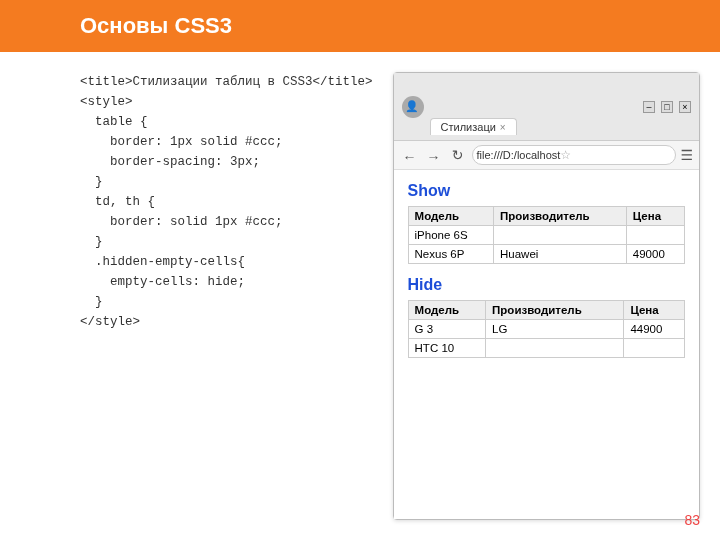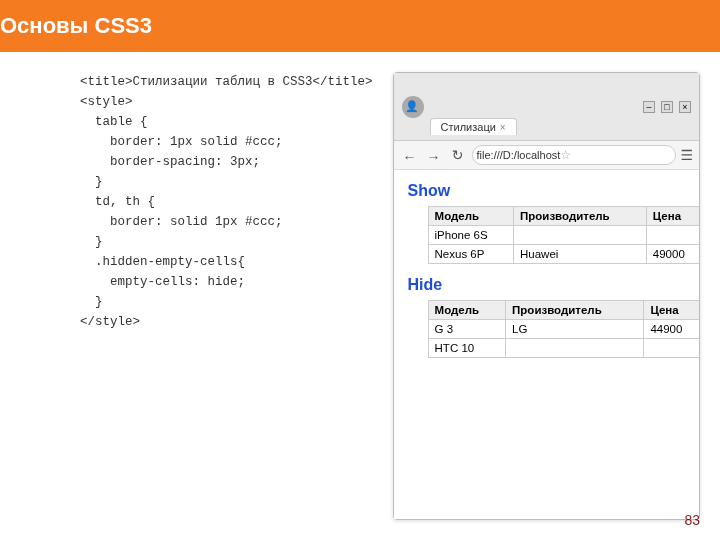--- a/index.html
+++ b/index.html
@@ -10,20 +10,21 @@
       font-family: Arial, sans-serif;
       overflow: hidden;
     }
 
     
     .header-bar {
       background: #f47b20;
       height: 52px;
       display: flex;
       align-items: center;
+      padding-left: 80px;
     }
     .header-bar h1 {
       color: #fff;
       font-size: 22px;
       font-weight: bold;
     }
 
     
     .main-content {
       display: flex;
@@ -171,21 +172,20 @@
       font-weight: bold;
       margin-bottom: 6px;
       color: #1d4ed8;
     }
 
     table.styled-table {
       border-collapse: collapse;
       font-size: 11.5px;
       margin-bottom: 12px;
       width: 100%;
-      margin-left: 20px;
     }
 
     table.styled-table th,
     table.styled-table td {
       border: 1px solid #ccc;
       padding: 3px 6px;
       text-align: left;
       white-space: nowrap;
     }
 
@@ -193,21 +193,21 @@
       background: #eee;
       font-weight: bold;
     }
 
     
     .page-number {
       position: absolute;
       bottom: 12px;
       right: 20px;
       font-size: 14px;
-      color: #7f1d1d;
+      color: #ef4444;
     }
   </style>
 </head>
 <body>
 
 <div class="header-bar">
   <h1>Основы CSS3</h1>
 </div>
 
 <div class="main-content">

